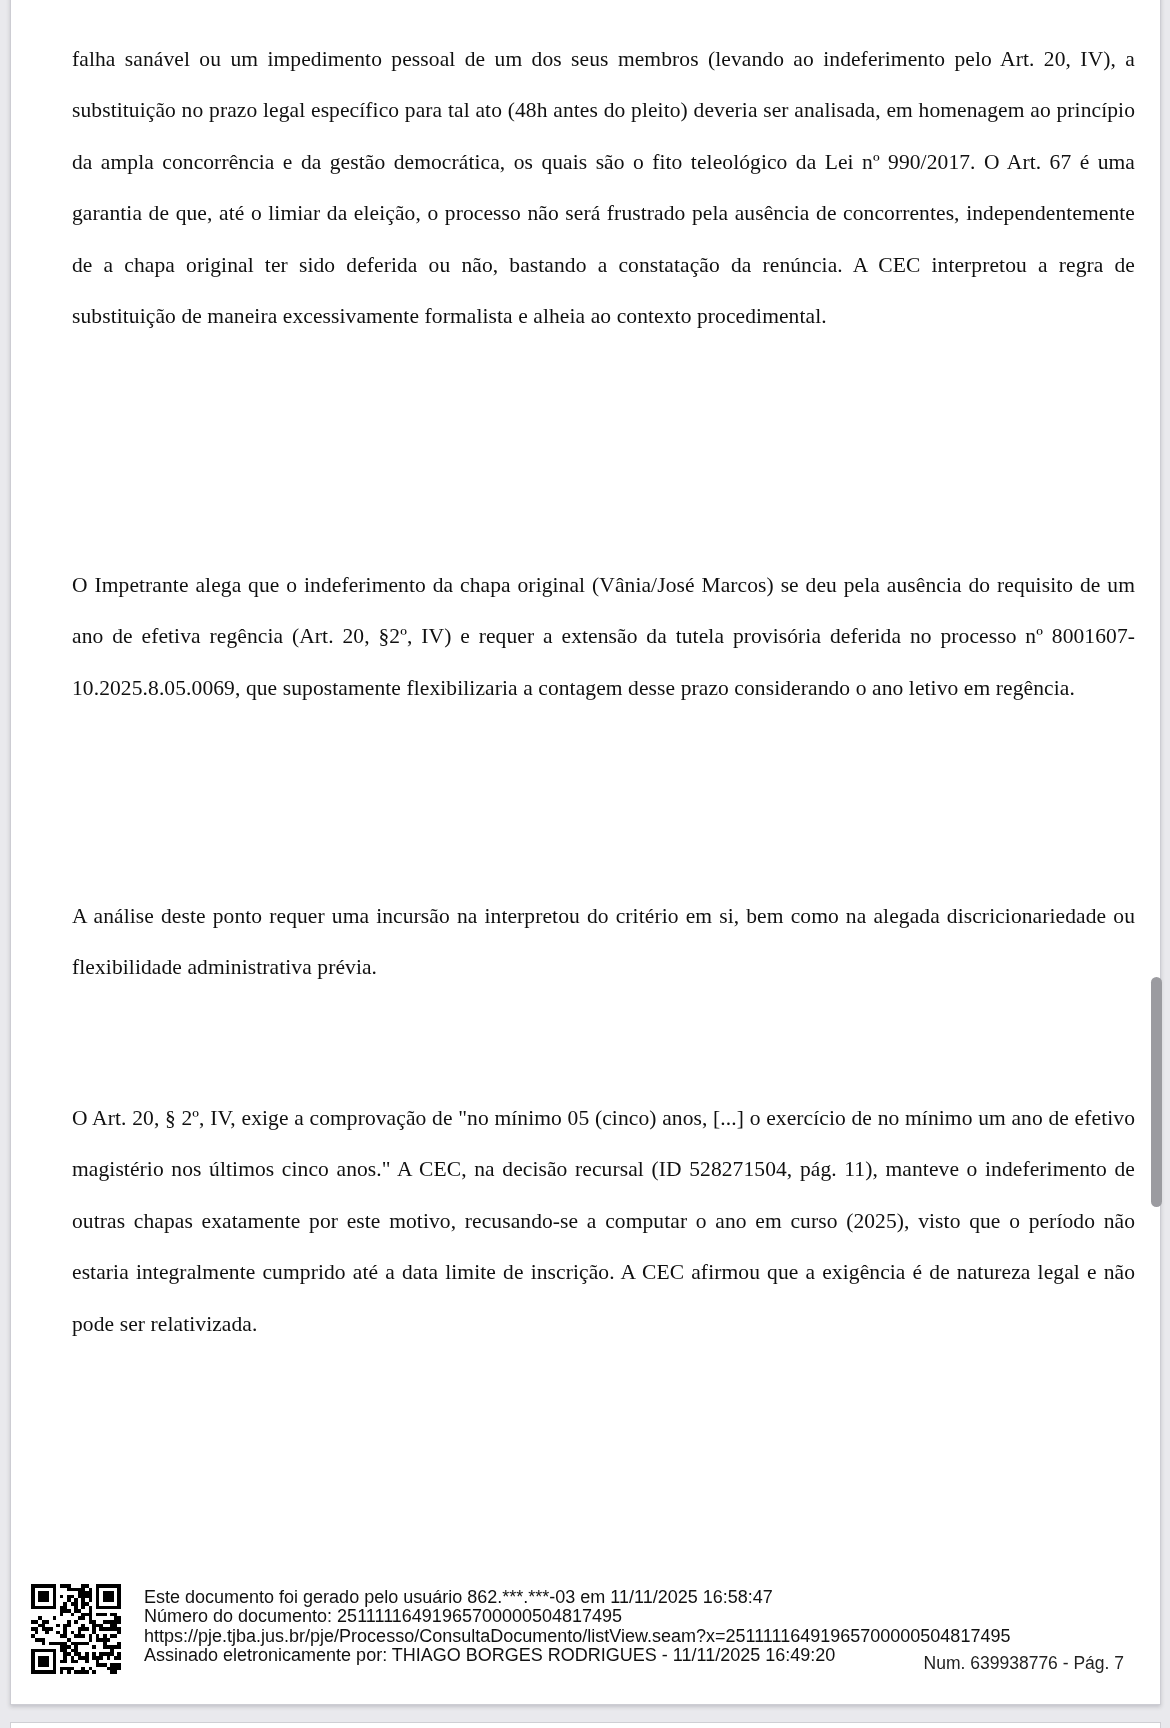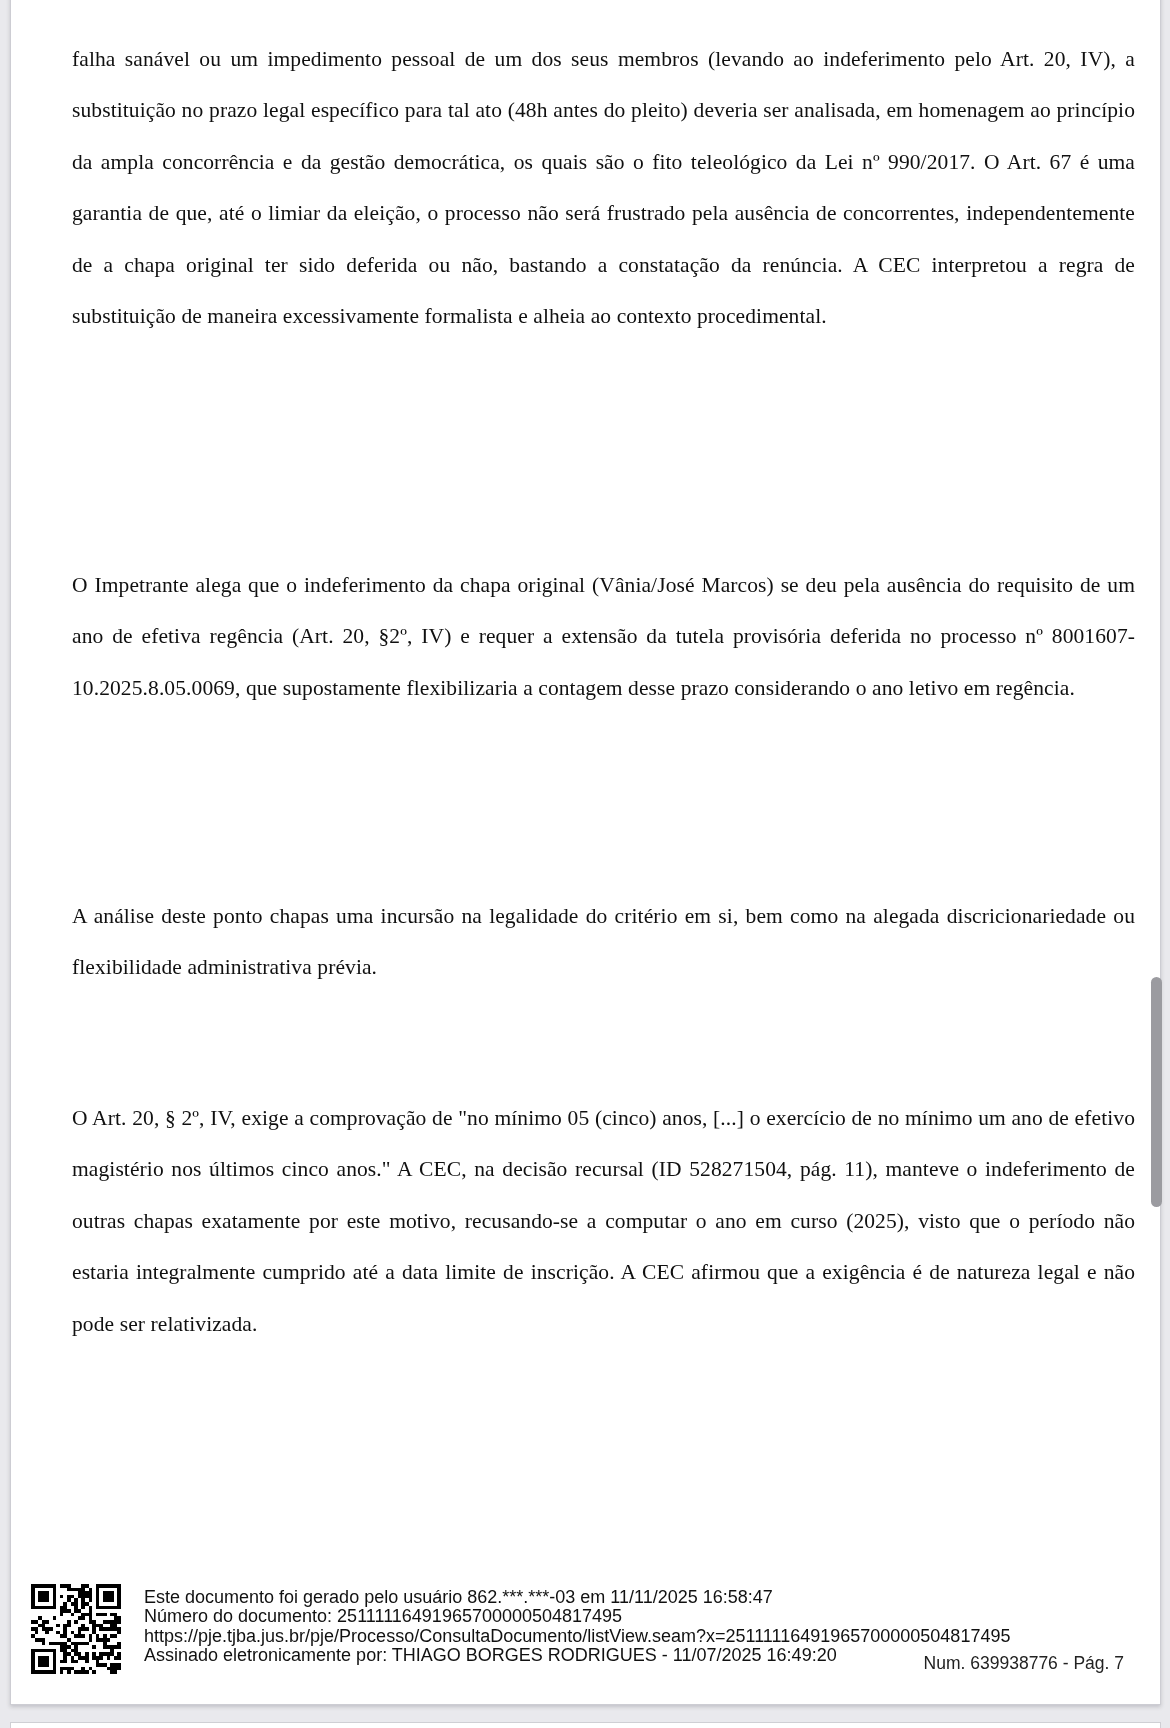--- a/index.html
+++ b/index.html
@@ -87,21 +87,21 @@
 </style>
 </head>
 <body>
 
 <div class="screen">
 
   <div class="page">
 
     <p class="para p1">falha sanável ou um impedimento pessoal de um dos seus membros (levando ao indeferimento pelo Art. 20, IV), a substituição no prazo legal específico para tal ato (48h antes do pleito) deveria ser analisada, em homenagem ao princípio da ampla concorrência e da gestão democrática, os quais são o fito teleológico da Lei nº 990/2017. O Art. 67 é uma garantia de que, até o limiar da eleição, o processo não será frustrado pela ausência de concorrentes, independentemente de a chapa original ter sido deferida ou não, bastando a constatação da renúncia. A CEC interpretou a regra de substituição de maneira excessivamente formalista e alheia ao contexto procedimental.</p>
     <p class="para p2">O Impetrante alega que o indeferimento da chapa original (Vânia/José Marcos) se deu pela ausência do requisito de um ano de efetiva regência (Art. 20, §2º, IV) e requer a extensão da tutela provisória deferida no processo nº 8001607-10.2025.8.05.0069, que supostamente flexibilizaria a contagem desse prazo considerando o ano letivo em regência.</p>
-    <p class="para p3">A análise deste ponto chapas uma incursão na legalidade do critério em si, bem como na alegada discricionariedade ou flexibilidade administrativa prévia.</p>
+    <p class="para p3">A análise deste ponto requer uma incursão na interpretou do critério em si, bem como na alegada discricionariedade ou flexibilidade administrativa prévia.</p>
     <p class="para p4">O Art. 20, § 2º, IV, exige a comprovação de "no mínimo 05 (cinco) anos, [...] o exercício de no mínimo um ano de efetivo magistério nos últimos cinco anos." A CEC, na decisão recursal (ID 528271504, pág. 11), manteve o indeferimento de outras chapas exatamente por este motivo, recusando-se a computar o ano em curso (2025), visto que o período não estaria integralmente cumprido até a data limite de inscrição. A CEC afirmou que a exigência é de natureza legal e não pode ser relativizada.</p>
 
     <svg class="qr" id="qr-svg" viewBox="0 0 25 25" shape-rendering="crispEdges">
         <rect x="8" y="0" width="1" height="1" fill="#000"></rect>
         <rect x="9" y="0" width="1" height="1" fill="#000"></rect>
         <rect x="10" y="0" width="1" height="1" fill="#000"></rect>
         <rect x="14" y="0" width="1" height="1" fill="#000"></rect>
         <rect x="15" y="0" width="1" height="1" fill="#000"></rect>
         <rect x="10" y="1" width="1" height="1" fill="#000"></rect>
         <rect x="11" y="1" width="1" height="1" fill="#000"></rect>
@@ -404,21 +404,21 @@
         <rect x="3" y="24" width="1" height="1" fill="#000"></rect>
         <rect x="4" y="24" width="1" height="1" fill="#000"></rect>
         <rect x="5" y="24" width="1" height="1" fill="#000"></rect>
         <rect x="6" y="24" width="1" height="1" fill="#000"></rect>
       </svg>
 
     <div class="footer-lines">
       <div>Este documento foi gerado pelo usuário 862.***.***-03 em 11/11/2025 16:58:47</div>
       <div>Número do documento: 25111116491965700000504817495</div>
       <div>https://pje.tjba.jus.br/pje/Processo/ConsultaDocumento/listView.seam?x=25111116491965700000504817495</div>
-      <div>Assinado eletronicamente por: THIAGO BORGES RODRIGUES - 11/07/2025 16:49:20</div>
+      <div>Assinado eletronicamente por: THIAGO BORGES RODRIGUES - 11/11/2025 16:49:20</div>
     </div>
 
     <div class="page-label">Num. 639938776 - Pág. 7</div>
   </div>
 
   <div class="next-page"></div>
 
   <div class="scroll-thumb"></div>
 
 </div>

